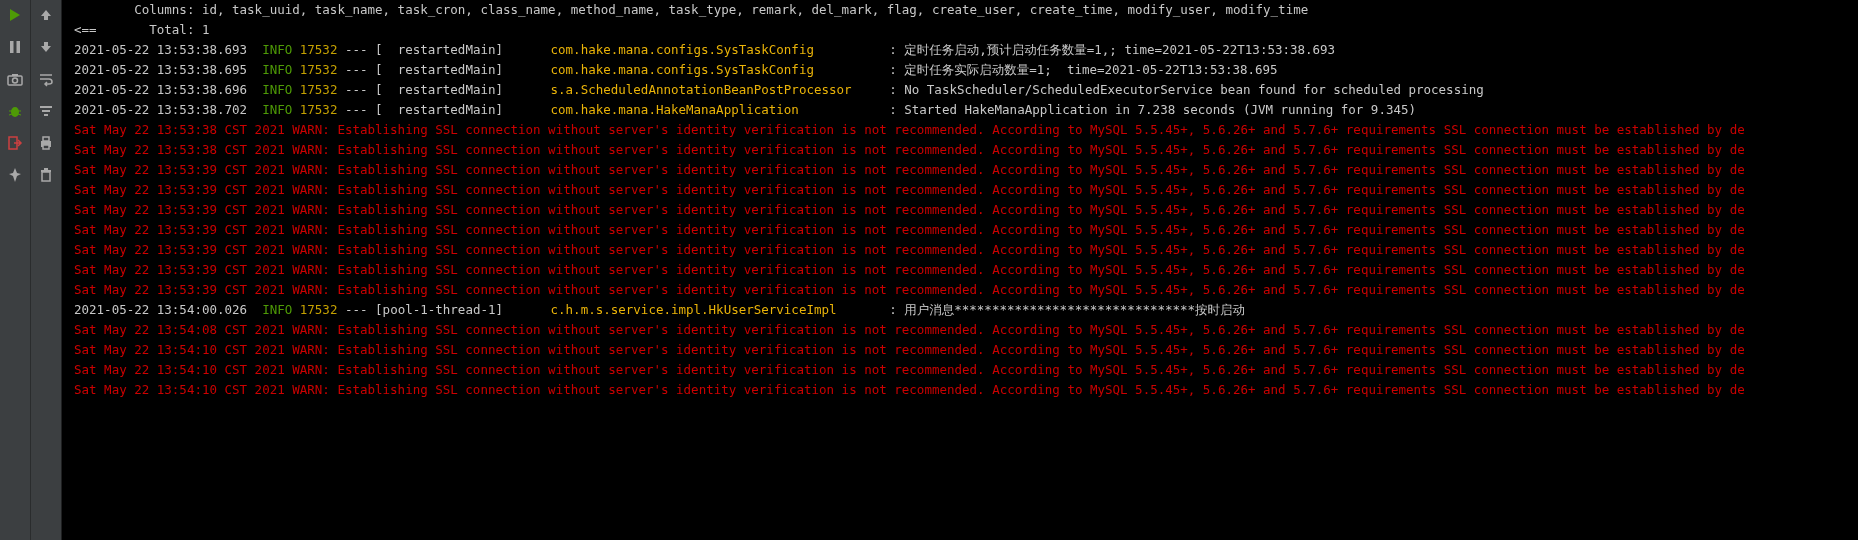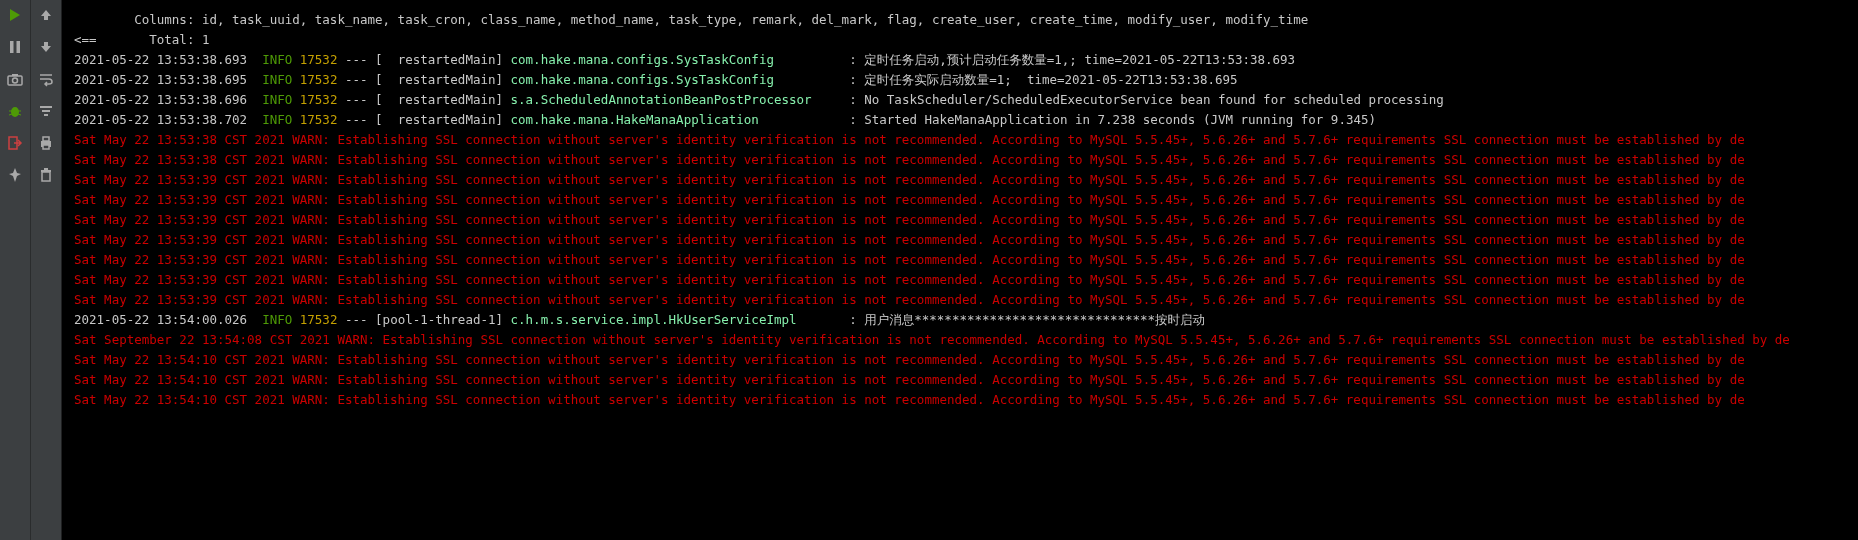--- a/index.html
+++ b/index.html
@@ -45,31 +45,31 @@
     align-items: center;
     justify-content: center;
   }
   .gutter-a svg, .gutter-b svg {
     width: 16px;
     height: 16px;
   }
   .console {
     flex: 1 1 auto;
     background: #000;
-    padding: 10px 0 0 12px;
+    padding: 0 0 0 12px;
     overflow: hidden;
   }
   .ln {
     white-space: pre;
     font-variant-ligatures: none;
   }
   .c-plain { color: #c8c8c8; }
   .c-green { color: #4e9a06; }
   .c-yel   { color: #c4a000; text-align: right; }
-  .c-blue  { color: #86efac; }
+  .c-blue  { color: #eab308; margin-left: 40px; }
   .c-err   { color: #cc0000; margin-top: 20px; }
 </style>
 </head>
 <body>
 
 <div class="app">
 
   <div class="gutter-a" id="gutter-a">
       <div class="ic">
         <svg viewBox="0 0 16 16">
@@ -159,19 +159,19 @@
       <div class="ln"><span class="c-err">Sat May 22 13:53:38 CST 2021 WARN: Establishing SSL connection without server's identity verification is not recommended. According to MySQL 5.5.45+, 5.6.26+ and 5.7.6+ requirements SSL connection must be established by de</span></div>
       <div class="ln"><span class="c-err">Sat May 22 13:53:38 CST 2021 WARN: Establishing SSL connection without server's identity verification is not recommended. According to MySQL 5.5.45+, 5.6.26+ and 5.7.6+ requirements SSL connection must be established by de</span></div>
       <div class="ln"><span class="c-err">Sat May 22 13:53:39 CST 2021 WARN: Establishing SSL connection without server's identity verification is not recommended. According to MySQL 5.5.45+, 5.6.26+ and 5.7.6+ requirements SSL connection must be established by de</span></div>
       <div class="ln"><span class="c-err">Sat May 22 13:53:39 CST 2021 WARN: Establishing SSL connection without server's identity verification is not recommended. According to MySQL 5.5.45+, 5.6.26+ and 5.7.6+ requirements SSL connection must be established by de</span></div>
       <div class="ln"><span class="c-err">Sat May 22 13:53:39 CST 2021 WARN: Establishing SSL connection without server's identity verification is not recommended. According to MySQL 5.5.45+, 5.6.26+ and 5.7.6+ requirements SSL connection must be established by de</span></div>
       <div class="ln"><span class="c-err">Sat May 22 13:53:39 CST 2021 WARN: Establishing SSL connection without server's identity verification is not recommended. According to MySQL 5.5.45+, 5.6.26+ and 5.7.6+ requirements SSL connection must be established by de</span></div>
       <div class="ln"><span class="c-err">Sat May 22 13:53:39 CST 2021 WARN: Establishing SSL connection without server's identity verification is not recommended. According to MySQL 5.5.45+, 5.6.26+ and 5.7.6+ requirements SSL connection must be established by de</span></div>
       <div class="ln"><span class="c-err">Sat May 22 13:53:39 CST 2021 WARN: Establishing SSL connection without server's identity verification is not recommended. According to MySQL 5.5.45+, 5.6.26+ and 5.7.6+ requirements SSL connection must be established by de</span></div>
       <div class="ln"><span class="c-err">Sat May 22 13:53:39 CST 2021 WARN: Establishing SSL connection without server's identity verification is not recommended. According to MySQL 5.5.45+, 5.6.26+ and 5.7.6+ requirements SSL connection must be established by de</span></div>
       <div class="ln"><span class="c-plain">2021-05-22 13:54:00.026  </span><span class="c-green">INFO</span><span class="c-plain"> </span><span class="c-yel">17532</span><span class="c-plain"> --- </span><span class="c-plain">[pool-1-thread-1] </span><span class="c-blue">c.h.m.s.service.impl.HkUserServiceImpl      </span><span class="c-plain"> : 用户消息********************************按时启动</span></div>
-      <div class="ln"><span class="c-err">Sat September 22 13:54:08 CST 2021 WARN: Establishing SSL connection without server's identity verification is not recommended. According to MySQL 5.5.45+, 5.6.26+ and 5.7.6+ requirements SSL connection must be established by de</span></div>
+      <div class="ln"><span class="c-err">Sat May 22 13:54:08 CST 2021 WARN: Establishing SSL connection without server's identity verification is not recommended. According to MySQL 5.5.45+, 5.6.26+ and 5.7.6+ requirements SSL connection must be established by de</span></div>
       <div class="ln"><span class="c-err">Sat May 22 13:54:10 CST 2021 WARN: Establishing SSL connection without server's identity verification is not recommended. According to MySQL 5.5.45+, 5.6.26+ and 5.7.6+ requirements SSL connection must be established by de</span></div>
       <div class="ln"><span class="c-err">Sat May 22 13:54:10 CST 2021 WARN: Establishing SSL connection without server's identity verification is not recommended. According to MySQL 5.5.45+, 5.6.26+ and 5.7.6+ requirements SSL connection must be established by de</span></div>
       <div class="ln"><span class="c-err">Sat May 22 13:54:10 CST 2021 WARN: Establishing SSL connection without server's identity verification is not recommended. According to MySQL 5.5.45+, 5.6.26+ and 5.7.6+ requirements SSL connection must be established by de</span></div>
     </div>
 
 </div>
 
 </body></html>

